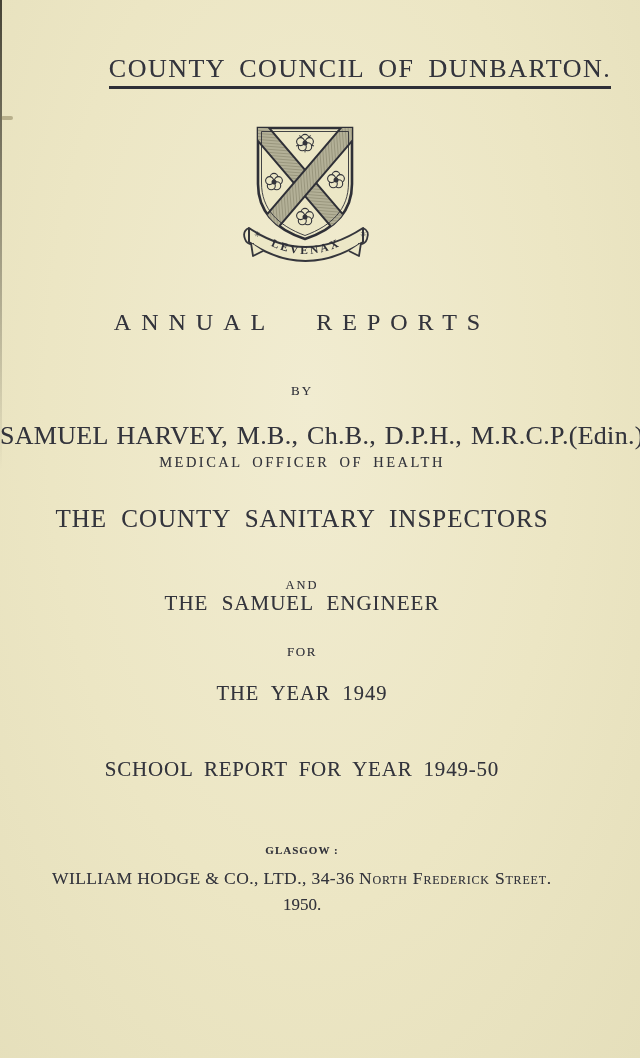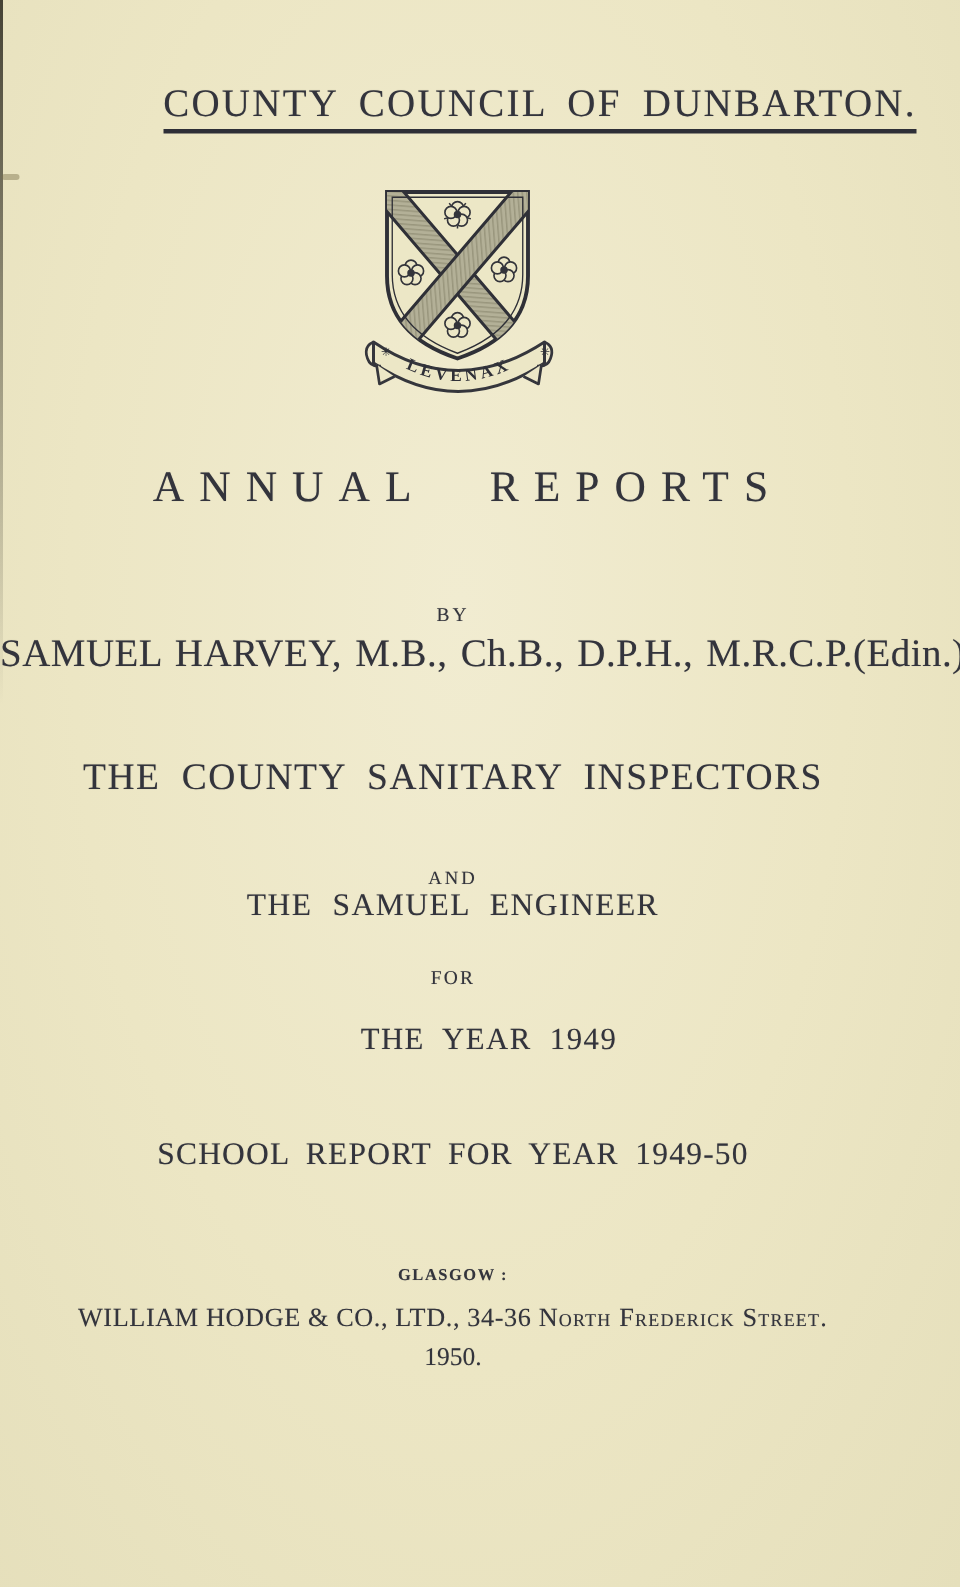--- a/index.html
+++ b/index.html
@@ -15,29 +15,29 @@
   }
   .line{
     position:absolute;left:0;width:604px;text-align:center;
     line-height:1.12;
     text-shadow:0 0 0.6px rgba(51,52,60,0.35);
     white-space:nowrap;
   }
   .full{width:640px;}
   .hdr{top:54px;font-size:26px;letter-spacing:1.5px;word-spacing:6px;margin-left:40px;}
   .hdr .u{display:inline-block;border-bottom:3px solid #2e2f37;padding-bottom:3px;}
-  .title{top:309px;font-size:29px;letter-spacing:10px;word-spacing:26px;padding-left:10px;}
-  .by{top:403px;font-size:13px;letter-spacing:2px;}
+  .title{top:309px;font-size:24px;letter-spacing:10px;word-spacing:26px;}
+  .by{top:384px;font-size:13px;letter-spacing:2px;}
   .author{top:421px;font-size:26px;letter-spacing:0.3px;word-spacing:2px;}
   .role{top:454px;font-size:14.5px;letter-spacing:2.5px;word-spacing:4px;}
   .contrib1{top:505px;font-size:25px;letter-spacing:1px;word-spacing:7px;font-family:Liberation Serif, serif;}
   .and{top:554px;font-size:12.5px;letter-spacing:2px;margin-top:24px;}
   .contrib2{top:592px;font-size:21px;letter-spacing:1px;word-spacing:7px;}
   .for{top:645px;font-size:13px;letter-spacing:1.5px;}
-  .year{top:682px;font-size:20.5px;letter-spacing:1px;word-spacing:6px;padding-left:24px;}
+  .year{top:682px;font-size:20.5px;letter-spacing:1px;word-spacing:6px;}
   .school{top:758px;font-size:21px;letter-spacing:0.8px;word-spacing:5px;}
   .glasgow{top:844px;font-size:11px;letter-spacing:1px;font-weight:bold;}
   .publine{top:869px;font-size:17.5px;letter-spacing:0.4px;}
   .publine .sc{font-variant:small-caps;letter-spacing:0.8px;}
   .impyear{top:895px;font-size:17px;}
   .crest{position:absolute;left:243px;top:116px;width:136px;height:152px;}
   .edge-left{
     position:absolute;left:0;top:0;width:2px;height:470px;
     background:linear-gradient(to bottom, rgba(28,26,18,0.8) 0%, rgba(28,26,18,0.35) 55%, rgba(28,26,18,0) 100%);
   }
@@ -142,20 +142,21 @@
       </g>
     </g>
   </svg>
 
   <div class="line title">ANNUAL REPORTS</div>
 
   <div class="line by">BY</div>
 
   <div class="line author">SAMUEL HARVEY, M.B., Ch.B., D.P.H., M.R.C.P.(Edin.)</div>
 
+  <div class="line role">MEDICAL OFFICER OF HEALTH</div>
 
   <div class="line contrib1">THE COUNTY SANITARY INSPECTORS</div>
 
   <div class="line and">AND</div>
 
   <div class="line contrib2">THE SAMUEL ENGINEER</div>
 
   <div class="line for">FOR</div>
 
   <div class="line year">THE YEAR 1949</div>

